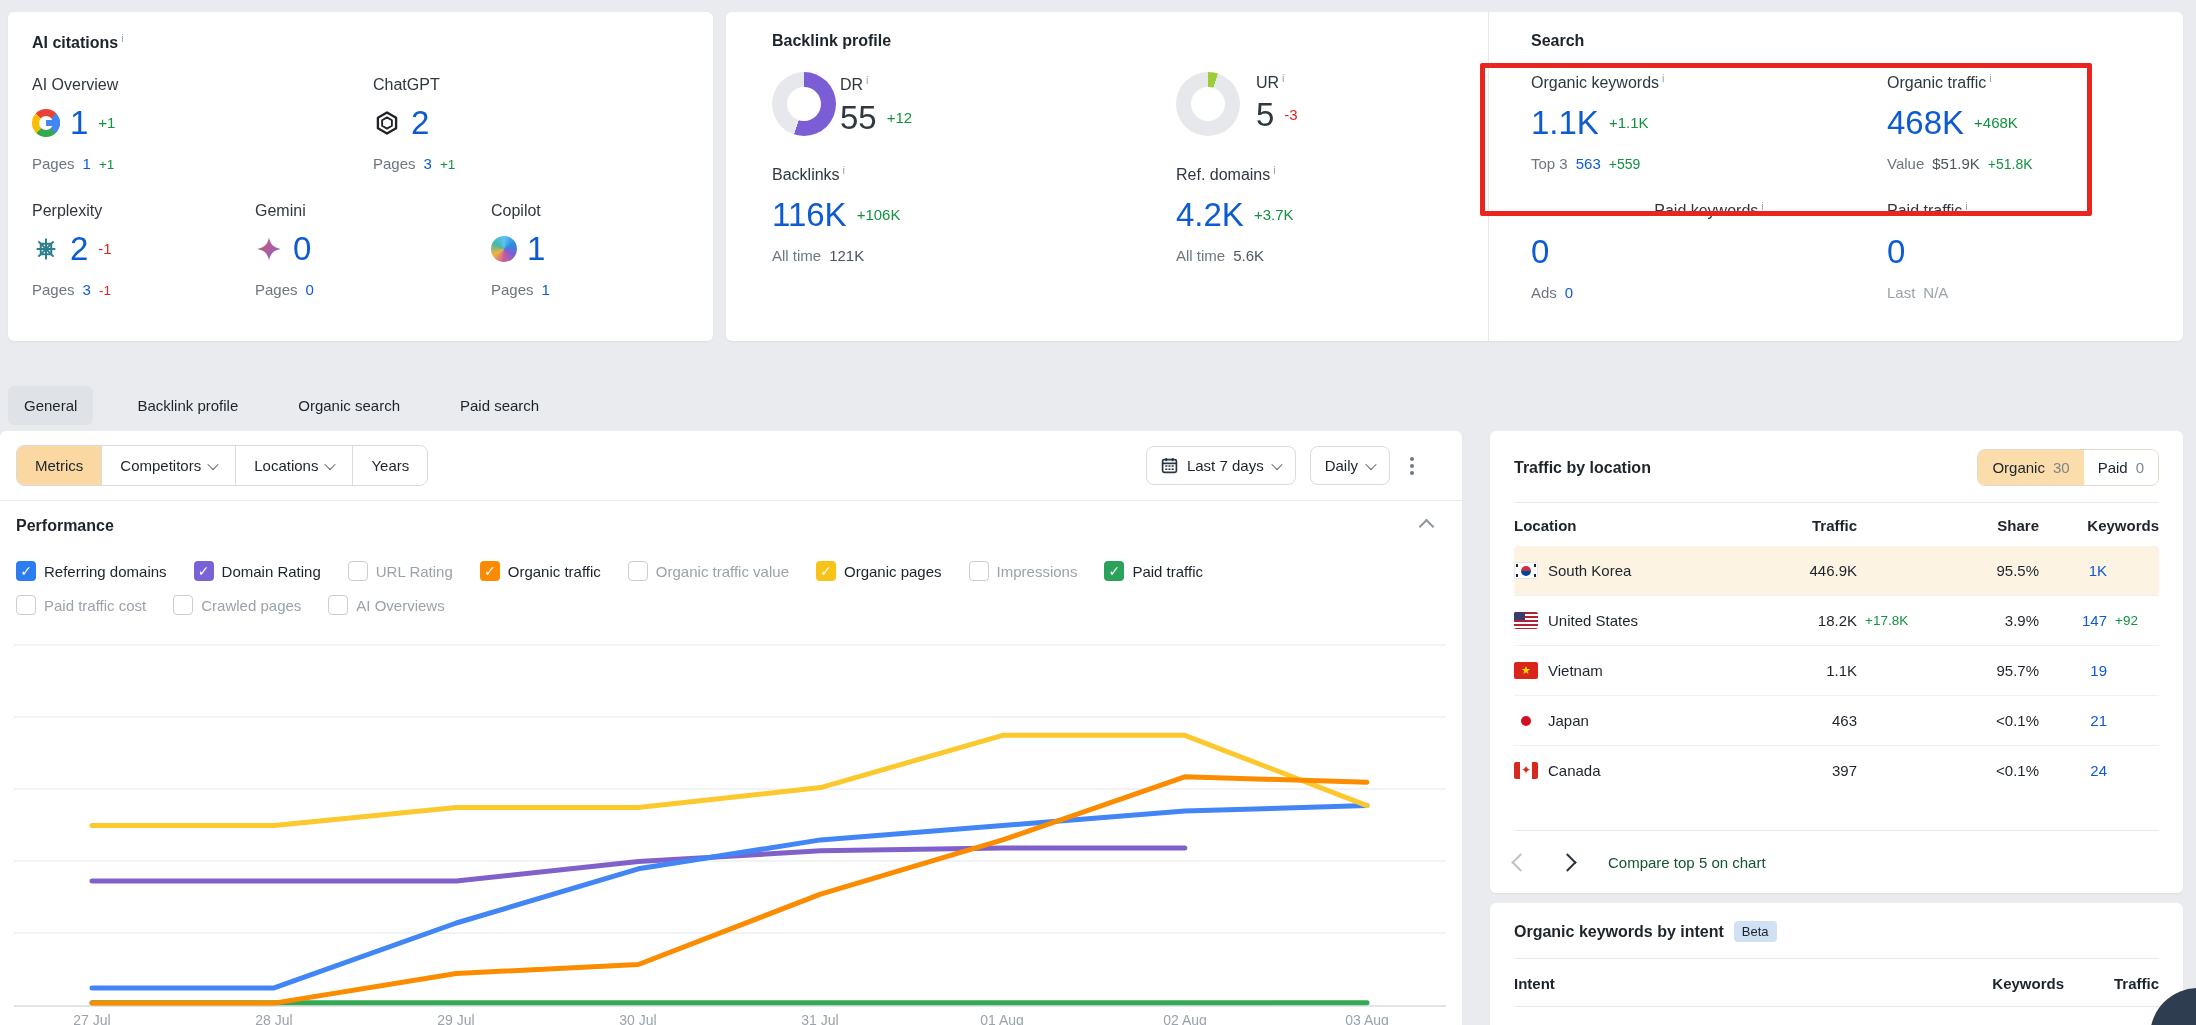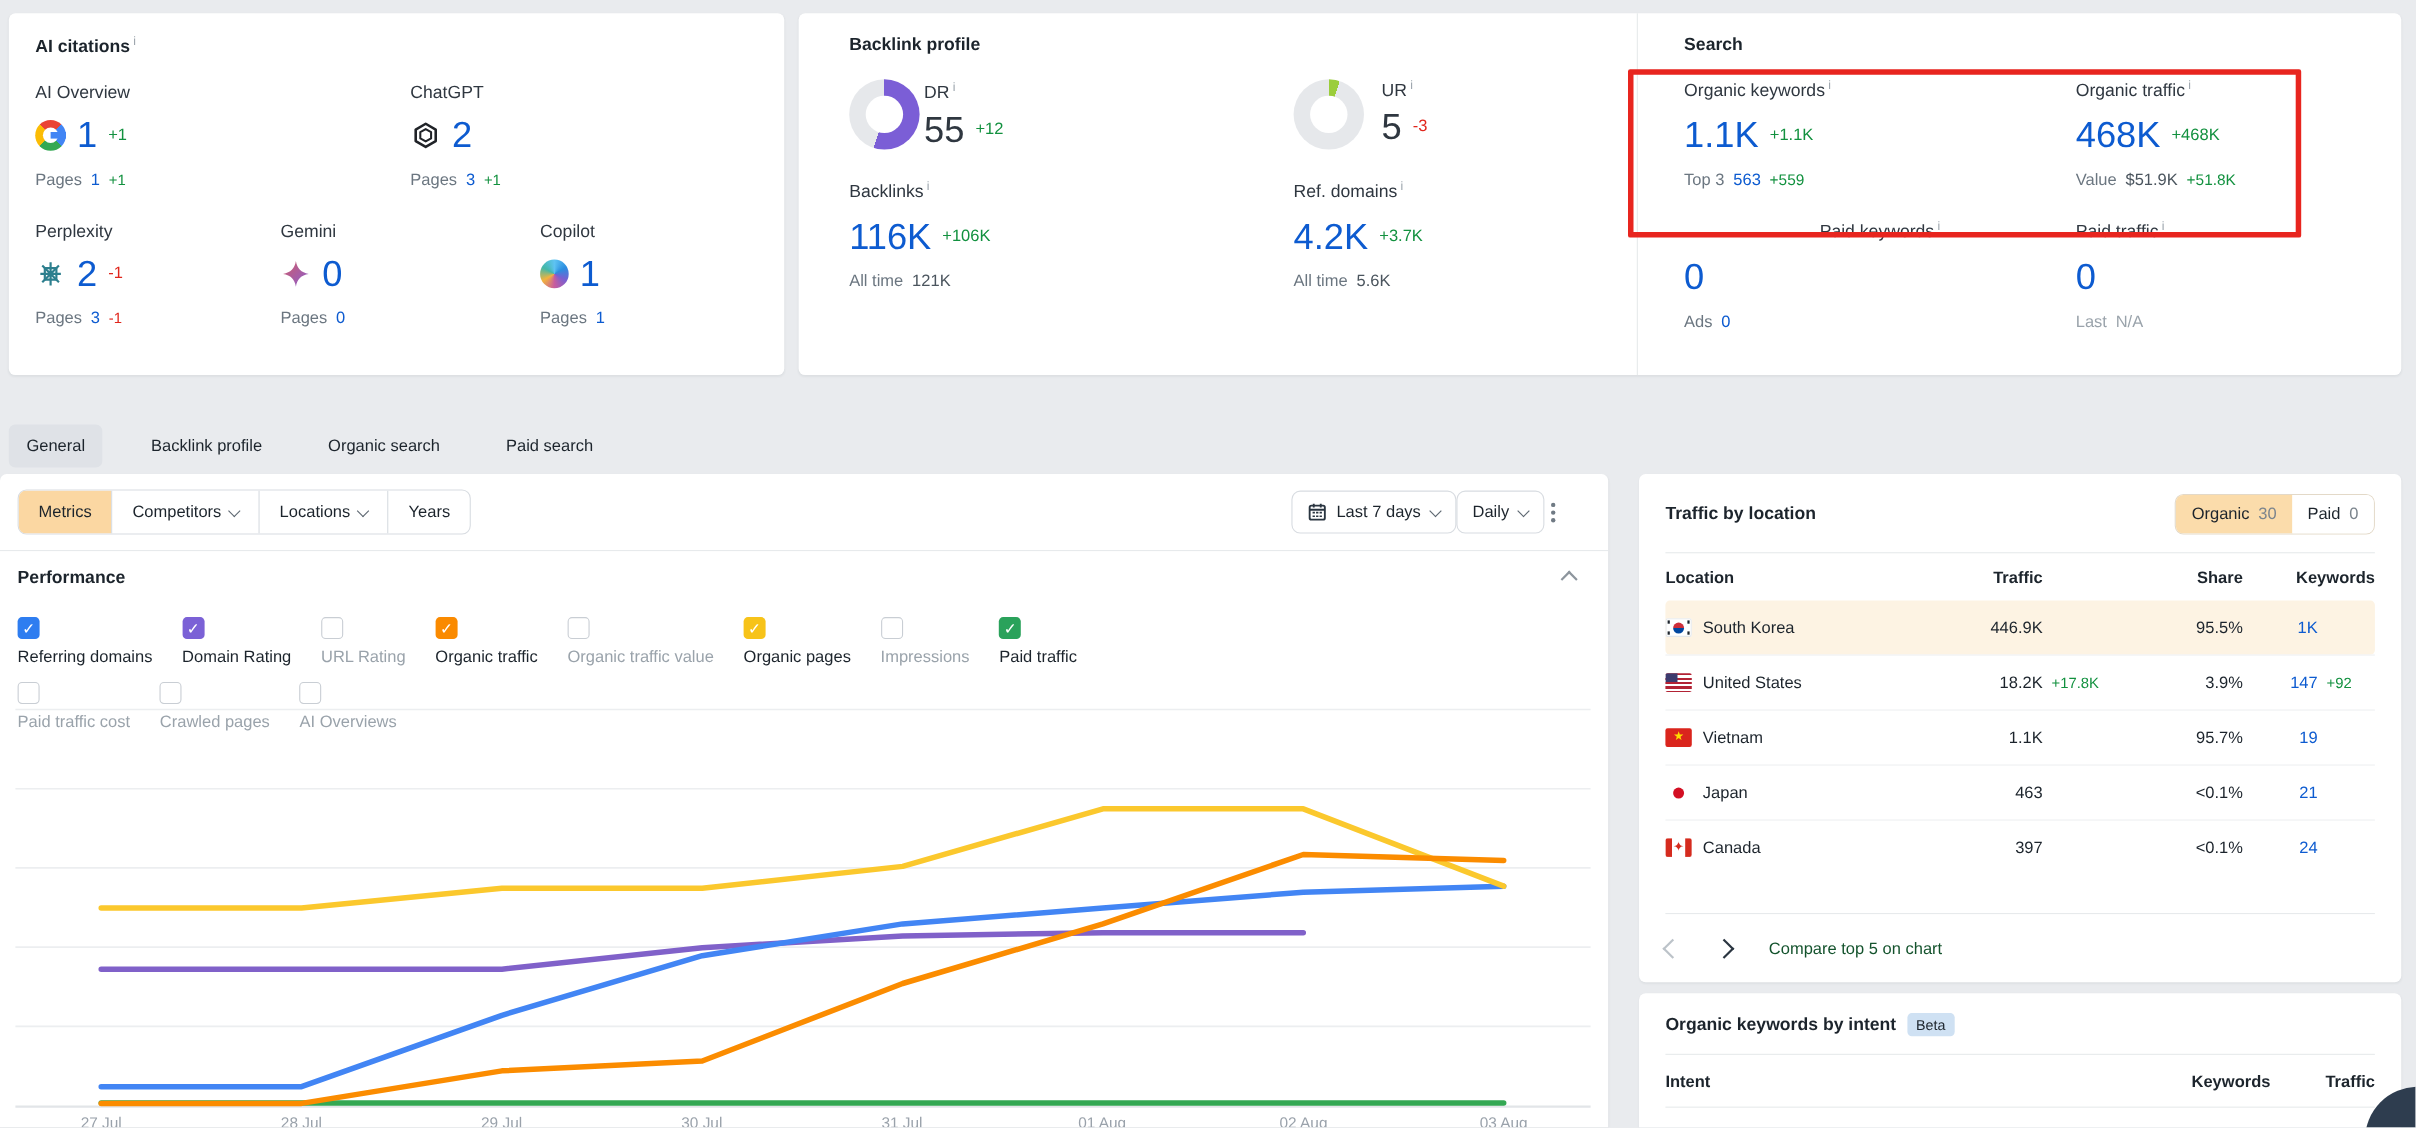--- a/index.html
+++ b/index.html
@@ -39,31 +39,31 @@
   .tab{font-size:15px;color:#1c242c;padding:11px 16px;border-radius:6px;cursor:pointer;}
   .tab.active{background:#dfe2e7;}
   
   .left-panel{position:absolute;left:0;top:431px;width:1462px;height:594px;background:#fff;border-radius:6px 6px 0 0;box-shadow:0 1px 2px rgba(27,31,35,.05);}
   .toolbar{display:flex;align-items:center;padding:14px 42px 14px 16px;}
   .seg-group{display:flex;border:1px solid #d8dce1;border-radius:8px;overflow:hidden;background:#fff;}
   .seg{display:flex;align-items:center;gap:8px;padding:11px 18px;font-size:15px;color:#1c242c;border-left:1px solid #d8dce1;cursor:pointer;}
   .seg:first-child{border-left:none;}
   .seg.active{background:#fbd7a2;}
   .caret{width:7px;height:7px;border-right:1.8px solid #5d6771;border-bottom:1.8px solid #5d6771;transform:rotate(45deg) translate(-1px,-1px);display:inline-block;}
-  .right-controls{margin-left:auto;display:flex;align-items:center;}
+  .right-controls{margin-left:auto;display:flex;align-items:center;gap:14px;}
   .btn{display:flex;align-items:center;gap:9px;border:1px solid #d8dce1;border-radius:8px;background:#fff;padding:10px 14px;font-size:15px;color:#1c242c;cursor:pointer;}
   .kebab{display:flex;flex-direction:column;gap:3px;padding:6px;cursor:pointer;}
   .kebab i{width:4px;height:4px;border-radius:50%;background:#707a84;}
   .toolbar-divider{height:1px;background:#e7eaec;margin:0;}
   .perf-head{display:flex;align-items:center;padding:16px 30px 4px 16px;}
   .perf-title{font-size:16px;font-weight:700;}
   .collapse-caret{margin-left:auto;width:9px;height:9px;border-right:2px solid #8d959d;border-bottom:2px solid #8d959d;transform:rotate(-135deg);cursor:pointer;}
   .cb-rows{padding:8px 16px 0 16px;}
   .cb-row{display:flex;align-items:center;gap:27px;margin-top:14px;flex-wrap:nowrap;}
-  .perf-cb{display:flex;gap:8px;cursor:pointer;flex-direction:column;}
+  .perf-cb{display:flex;align-items:center;gap:8px;cursor:pointer;}
   .perf-cb .box{width:20px;height:20px;border-radius:4px;border:1.5px solid #c9ced4;box-sizing:border-box;background:#fff;position:relative;flex:0 0 auto;}
   .perf-cb .box.checked{border:none;}
   .perf-cb .box.checked::after{content:"✓";position:absolute;inset:0;color:#fff;font-size:14px;font-weight:700;display:flex;align-items:center;justify-content:center;}
   .perf-cb .cb-label{font-size:15px;color:#1c242c;}
   .perf-cb .cb-label.off{color:#9aa3ab;}
   
   .chart-wrap{position:absolute;left:0;top:189px;width:1462px;height:405px;overflow:hidden;}
   .xlabels span{position:absolute;top:392px;width:80px;text-align:center;font-size:14px;color:#9aa2ab;}
   
   .right-col{position:absolute;left:1490px;top:431px;width:693px;}

